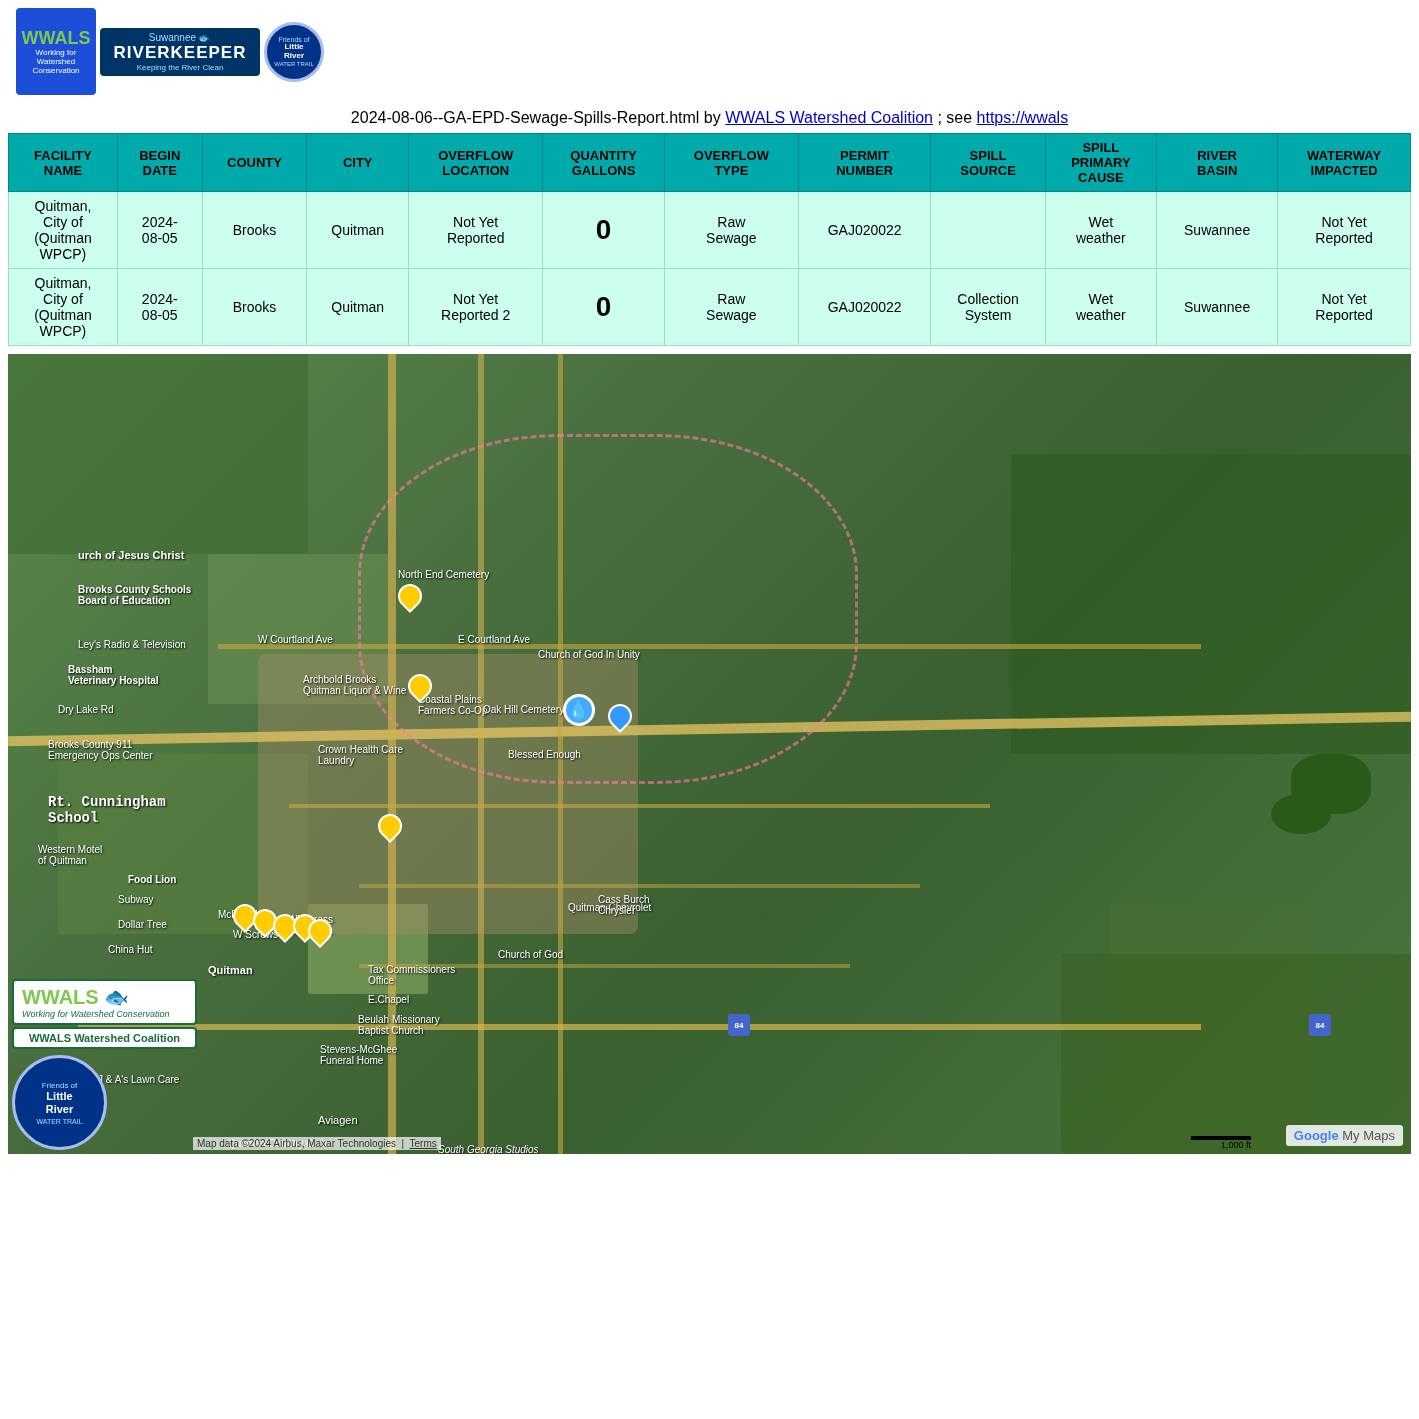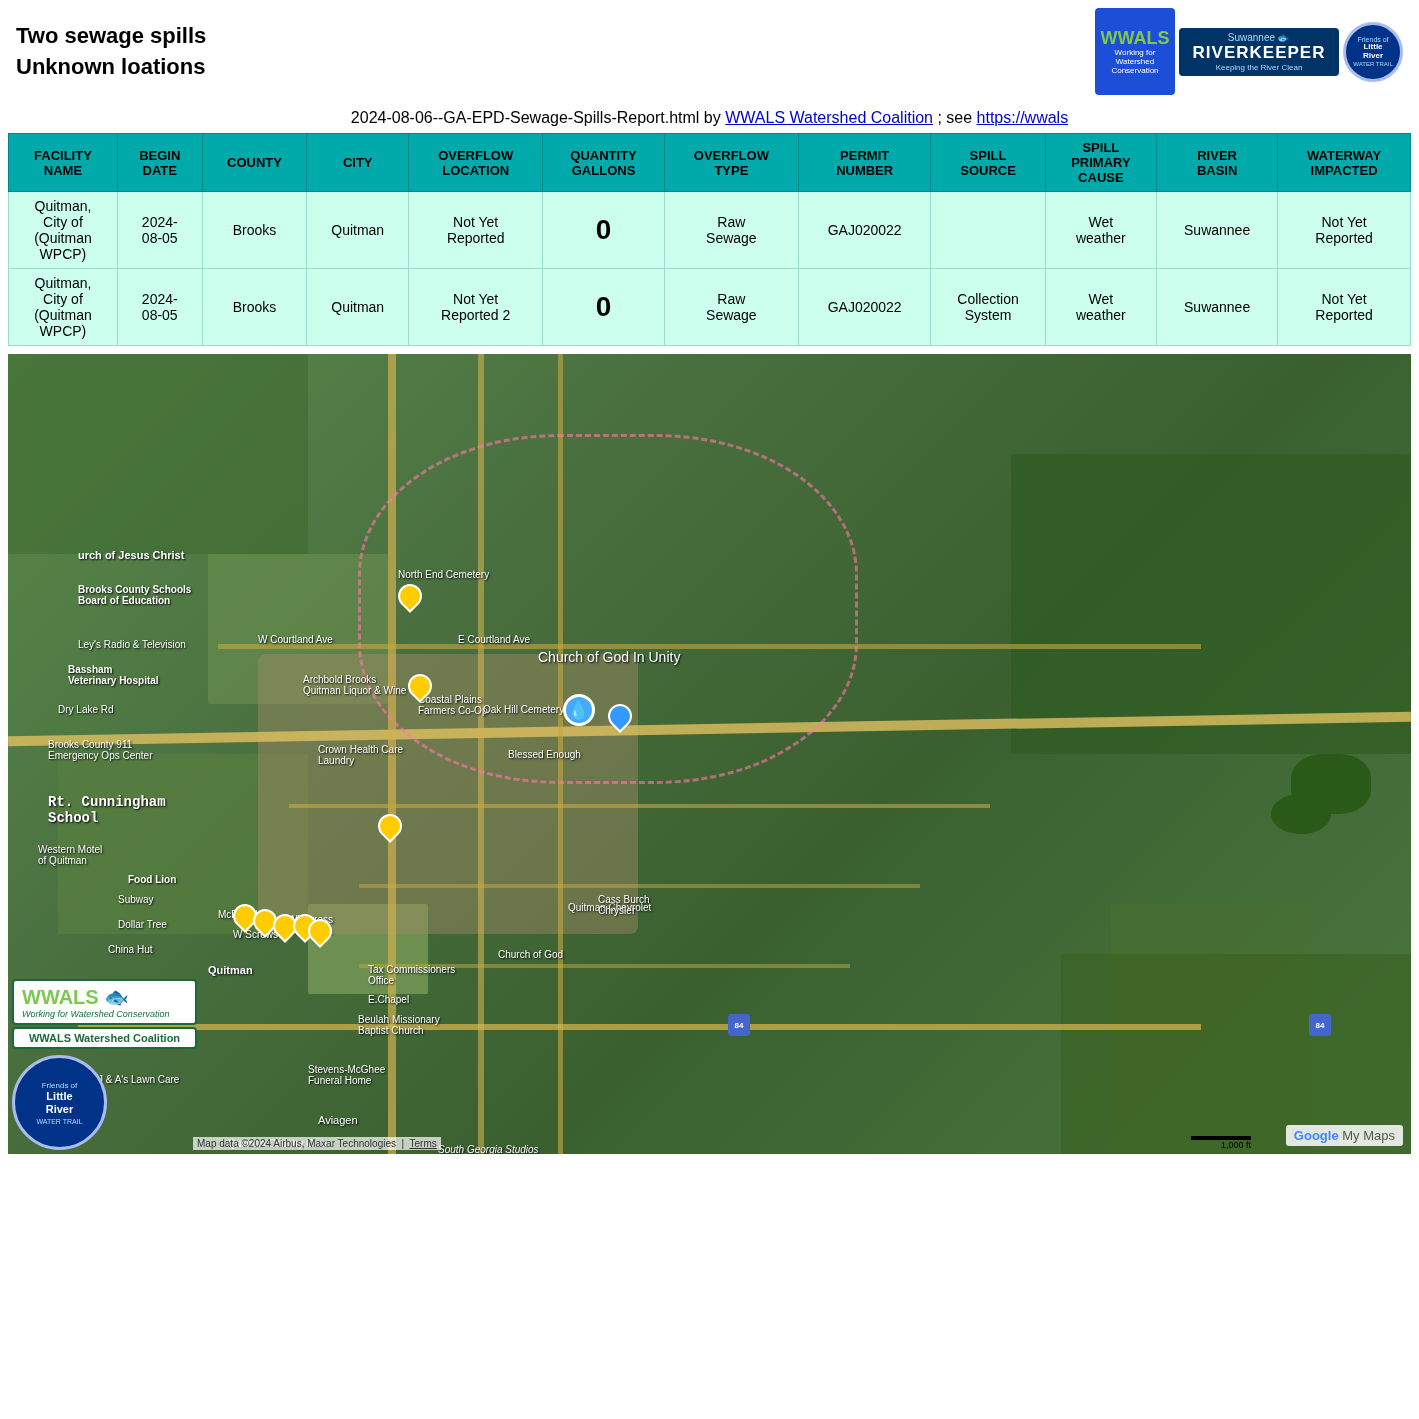--- a/index.html
+++ b/index.html
@@ -180,24 +180,20 @@
       color: white;
       font-size: 8px;
       font-weight: bold;
       border-radius: 2px;
     }
   </style>
 </head>
 <body>
 
 <div class="header">
-  <div class="header-left">
-    <div>Two sewage spills</div>
-    <div>Unknown loations</div>
-  </div>
   <div class="header-center">
 
     <div style="display:flex;flex-direction:column;align-items:center;background:#1d4ed8;border-radius:4px;padding:20px 6px;width:80px;">
       <div style="color:#7ec850;font-size:18px;font-weight:900;">WWALS</div>
       <div style="color:#fff;font-size:8px;text-align:center;line-height:1.1;">Working for Watershed Conservation</div>
     </div>
 
     <div style="background:#003366;border-radius:4px;padding:4px 10px;display:flex;flex-direction:column;align-items:center;min-width:160px;">
       <div style="color:#aaddff;font-size:10px;">Suwannee 🐟</div>
       <div style="color:#ffffff;font-size:17px;font-weight:bold;letter-spacing:1px;">RIVERKEEPER</div>
@@ -318,37 +314,37 @@
     <div style="position:absolute;top:610px;left:200px;color:white;font-size:11px;font-weight:bold;text-shadow:1px 1px 2px #000;">Quitman</div>
 
     <div style="position:absolute;top:390px;left:310px;color:white;font-size:10px;text-shadow:1px 1px 2px #000;">Crown Health Care<br>Laundry</div>
 
     <div style="position:absolute;top:215px;left:390px;color:white;font-size:10px;text-shadow:1px 1px 2px #000;">North End Cemetery</div>
 
     <div style="position:absolute;top:395px;left:500px;color:white;font-size:10px;text-shadow:1px 1px 2px #000;">Blessed Enough</div>
 
     <div style="position:absolute;top:280px;left:250px;color:white;font-size:10px;text-shadow:1px 1px 2px #000;">W Courtland Ave</div>
     <div style="position:absolute;top:280px;left:450px;color:white;font-size:10px;text-shadow:1px 1px 2px #000;">E Courtland Ave</div>
-    <div style="position:absolute;top:295px;left:530px;color:white;font-size:14px;text-shadow:1px 1px 2px #000;">Church of God In Unity</div>
+    <div style="position:absolute;top:295px;left:530px;color:white;font-size:10px;text-shadow:1px 1px 2px #000;">Church of God In Unity</div>
 
     <div style="position:absolute;top:320px;left:295px;color:white;font-size:10px;text-shadow:1px 1px 2px #000;">Archbold Brooks<br>Quitman Liquor &amp; Wine</div>
 
     <div style="position:absolute;top:340px;left:410px;color:white;font-size:10px;text-shadow:1px 1px 2px #000;">Coastal Plains<br>Farmers Co-Op</div>
 
     <div style="position:absolute;top:350px;left:475px;color:white;font-size:10px;text-shadow:1px 1px 2px #000;">Oak Hill Cemetery</div>
 
     <div style="position:absolute;top:560px;left:280px;color:white;font-size:10px;text-shadow:1px 1px 2px #000;">Wiregrass<br>South Ga.</div>
 
     <div style="position:absolute;top:610px;left:360px;color:white;font-size:10px;text-shadow:1px 1px 2px #000;">Tax Commissioners<br>Office</div>
 
     <div style="position:absolute;top:640px;left:360px;color:white;font-size:10px;text-shadow:1px 1px 2px #000;">E.Chapel</div>
 
     <div style="position:absolute;top:660px;left:350px;color:white;font-size:10px;text-shadow:1px 1px 2px #000;">Beulah Missionary<br>Baptist Church</div>
 
-    <div style="position:absolute;top:690px;left:300px;color:white;font-size:10px;text-shadow:1px 1px 2px #000;margin-top:20px;">Stevens-McGhee<br>Funeral Home</div>
+    <div style="position:absolute;top:690px;left:312px;color:white;font-size:10px;text-shadow:1px 1px 2px #000;">Stevens-McGhee<br>Funeral Home</div>
 
     <div style="position:absolute;top:720px;left:90px;color:white;font-size:10px;text-shadow:1px 1px 2px #000;">J &amp; A's Lawn Care</div>
 
     <div style="position:absolute;top:548px;left:560px;color:white;font-size:10px;text-shadow:1px 1px 2px #000;">Quitman Chevrolet</div>
 
     <div style="position:absolute;top:540px;left:590px;color:white;font-size:10px;text-shadow:1px 1px 2px #000;">Cass Burch<br>Chrysler</div>
 
     <div style="position:absolute;top:595px;left:490px;color:white;font-size:10px;text-shadow:1px 1px 2px #000;">Church of God</div>
 
     <div style="position:absolute;top:575px;left:225px;color:white;font-size:10px;text-shadow:1px 1px 2px #000;">W Screws</div>

